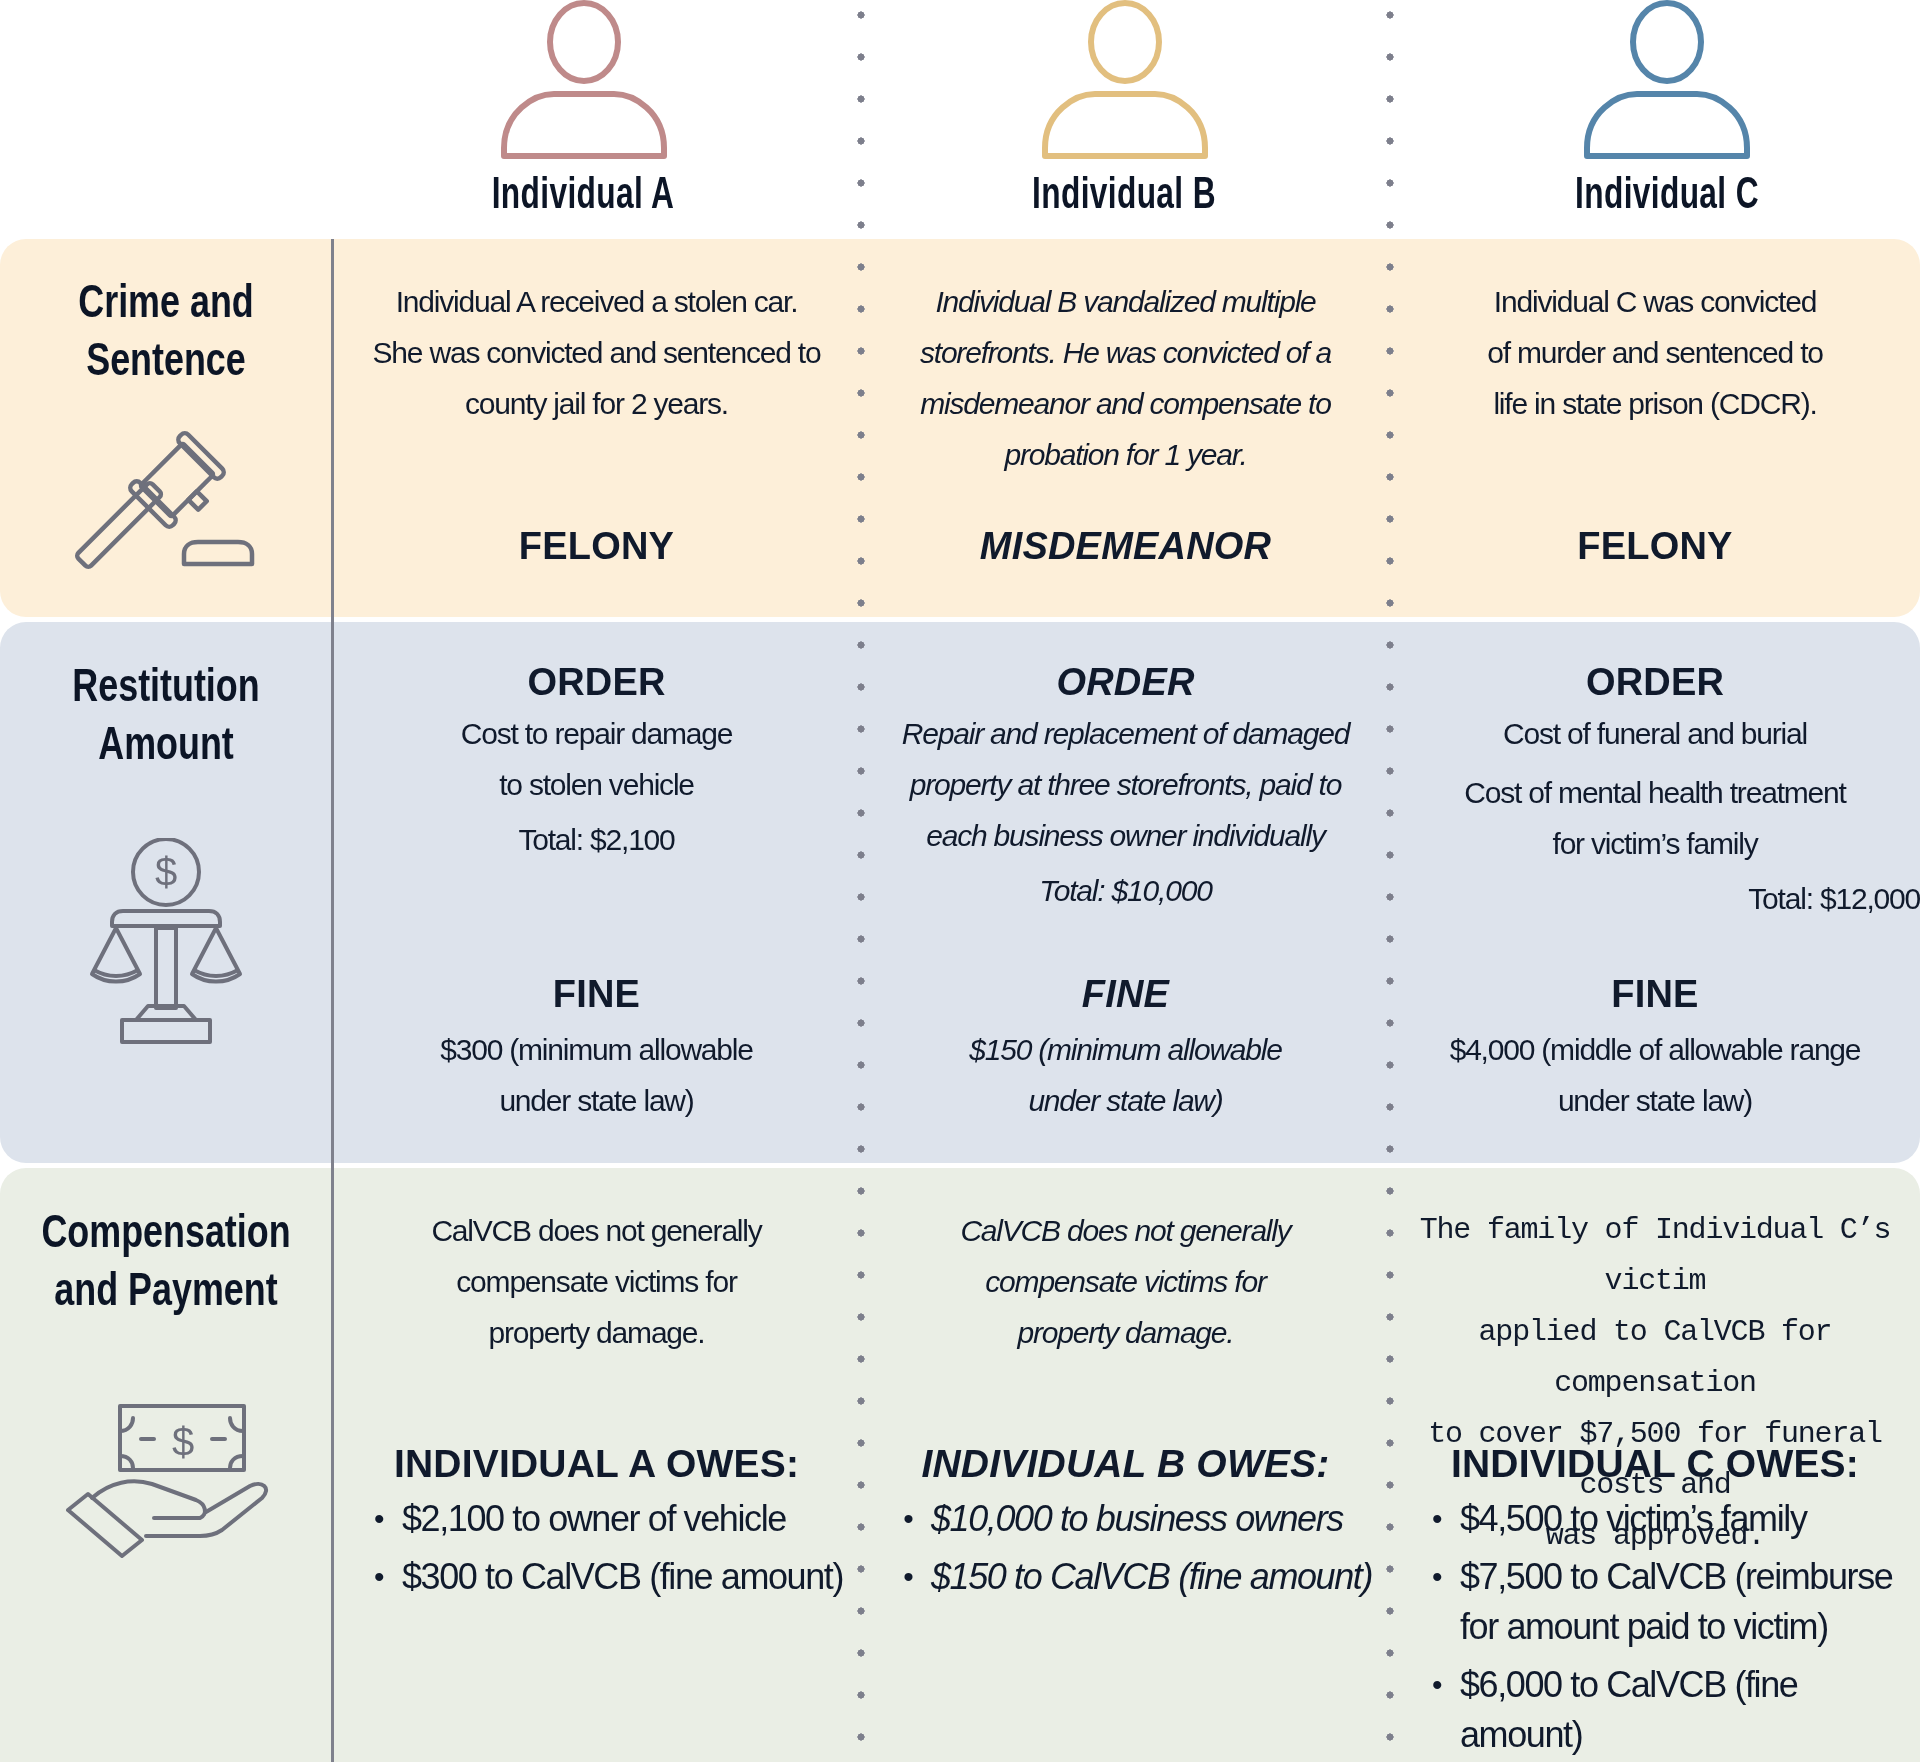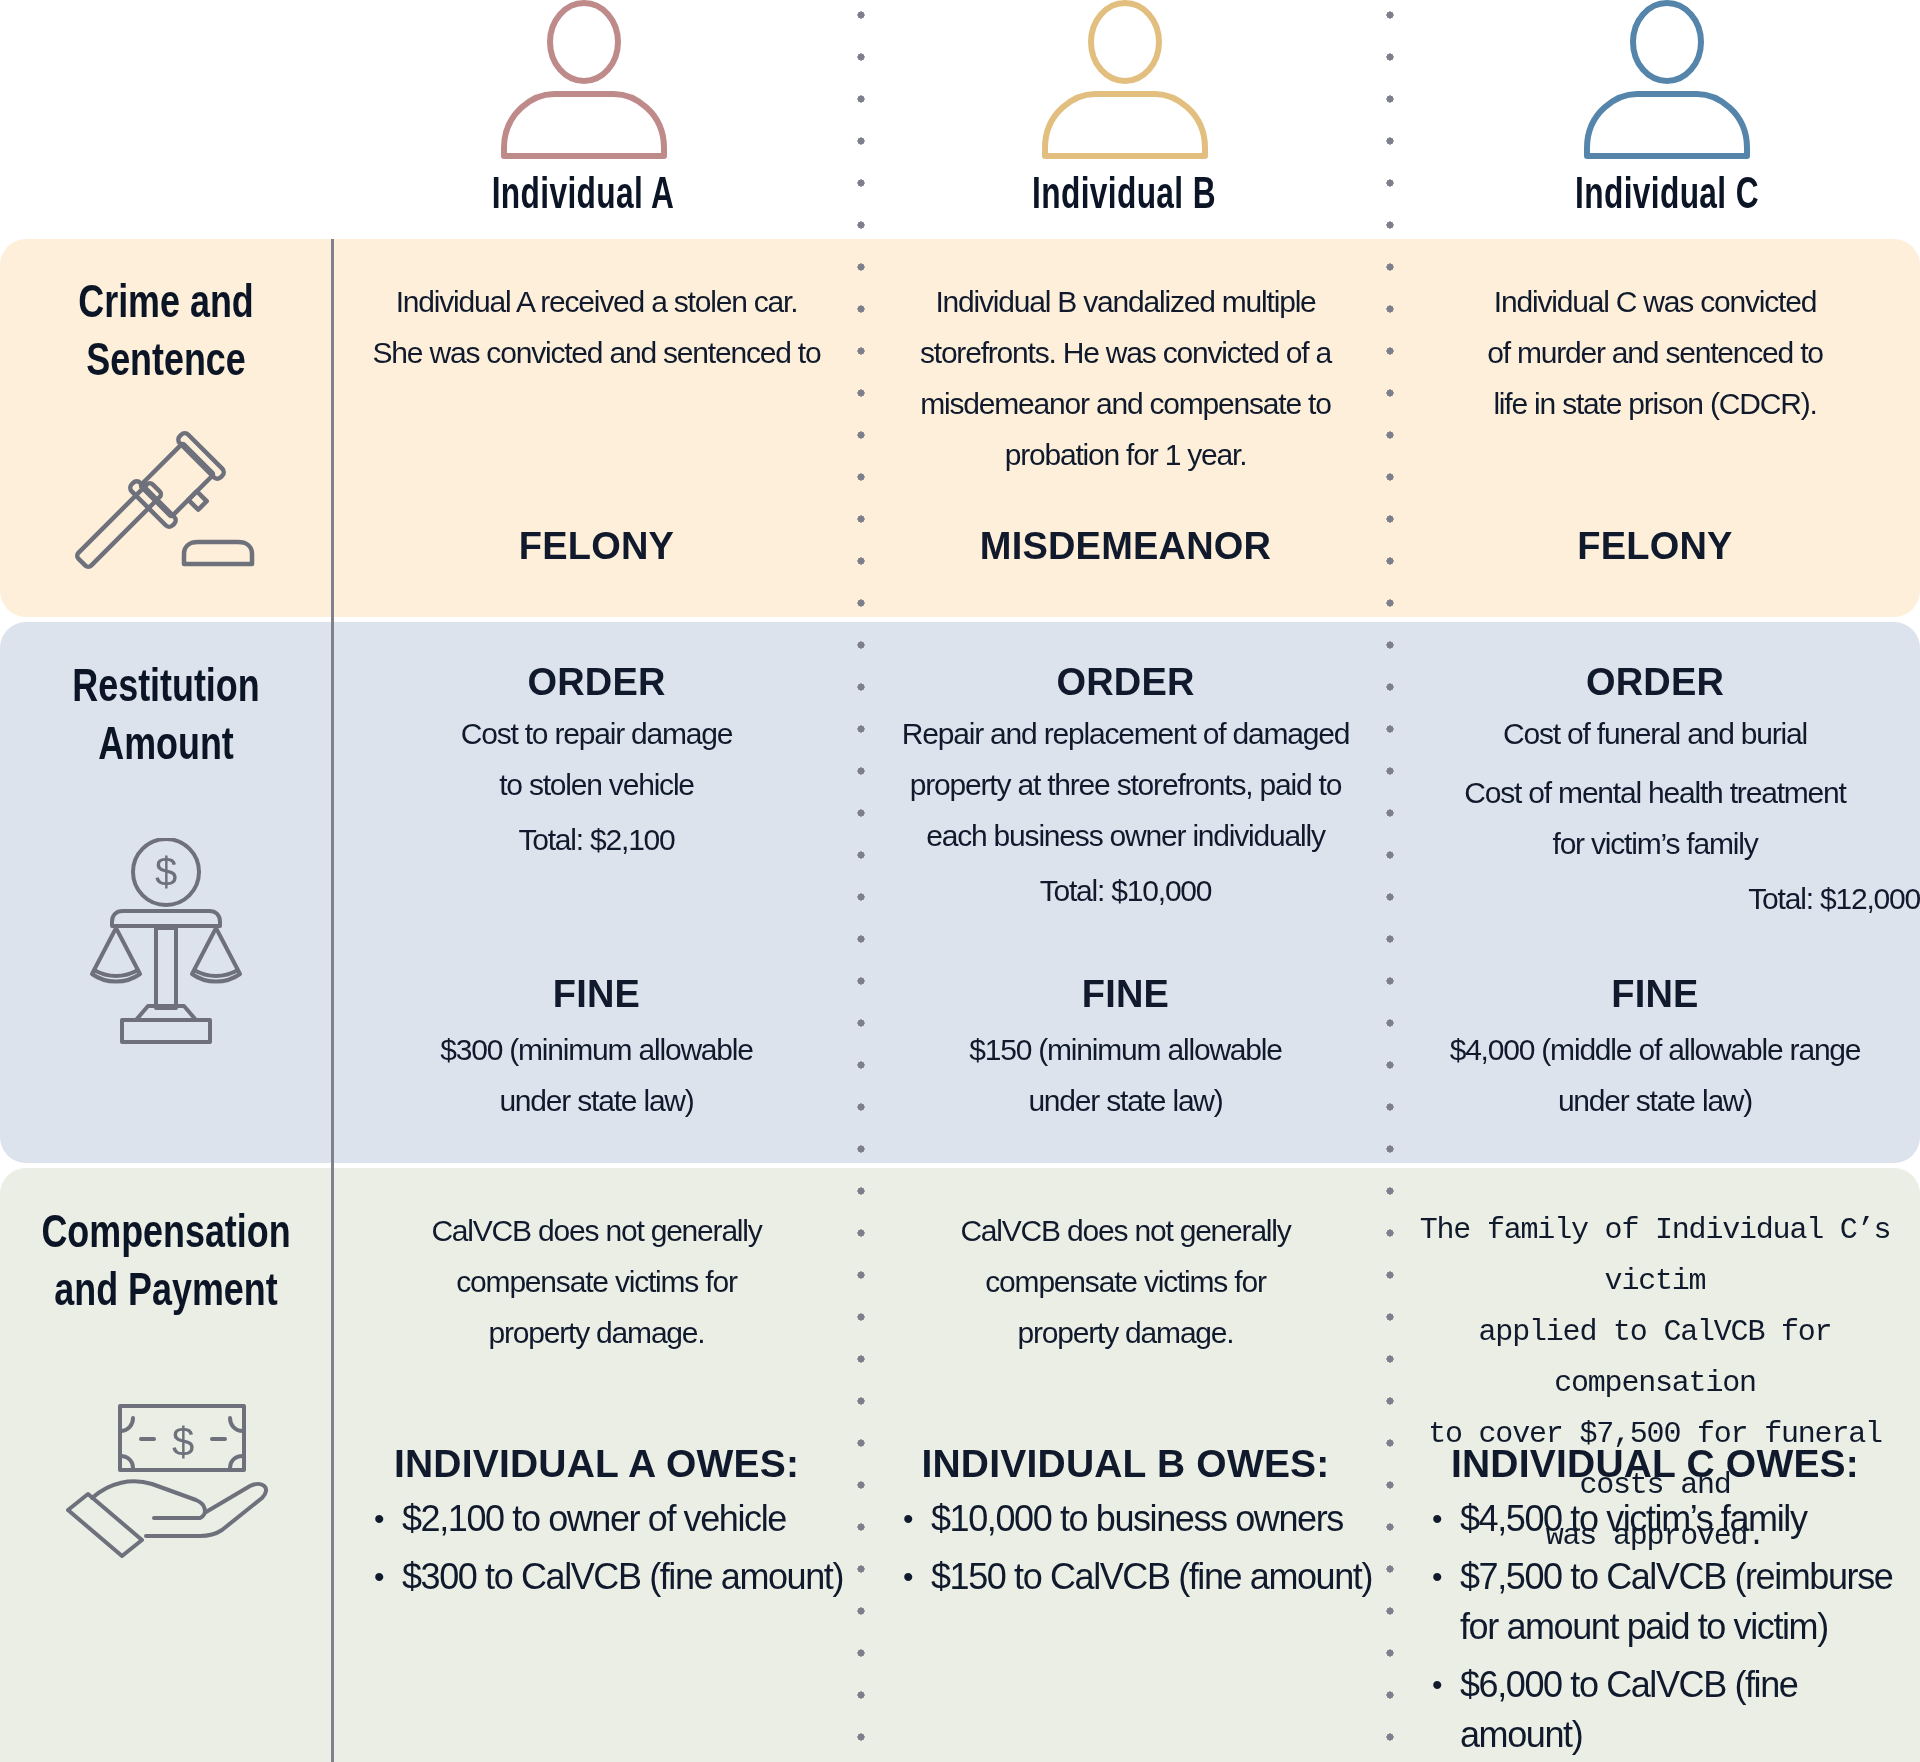--- a/index.html
+++ b/index.html
@@ -30,21 +30,21 @@
 
   .cell { position: absolute; text-align: center; font-family: "Liberation Sans", sans-serif;
           color: #101a2c; }
   .cell .t { font-size: 30px; line-height: 51px; letter-spacing: -1.2px; }
   .h { font-weight: 700; font-size: 38px; line-height: 48px; letter-spacing: 0.2px; }
   .big { font-size: 38px; line-height: 50px; }
   ul.owes { list-style: none; margin: 0; padding: 0; text-align: left; }
   ul.owes li { font-size: 36px; line-height: 50px; letter-spacing: -1.4px; position: relative; padding-left: 30px; }
   ul.owes li::before { content: "\2022"; position: absolute; left: 2px; top: 0; font-size: 30px; }
   .colA { left: 332px; width: 529px; }
-  .colB { left: 861px; width: 529px; }
+  .colB { left: 861px; width: 529px; font-style: italic; }
   .colC { left: 1390px; width: 530px; }
 </style>
 </head>
 <body>
 
 <div class="row-bg row1"></div>
 <div class="row-bg row2"></div>
 <div class="row-bg row3"></div>
 
 <div class="vline"></div>
@@ -90,20 +90,21 @@
     </g>
 
     <path d="M112,142 L112,132 C112,124 118,120 126,120 L166,120 C174,120 180,124 180,132 L180,142 Z"></path>
   </g>
 </svg>
 
 <div class="cell colA" style="top:276px;">
   <div class="t">
     <div>Individual A received a stolen car.</div>
     <div>She was convicted and sentenced to</div>
+    <div>county jail for 2 years.</div>
   </div>
 </div>
 <div class="cell colA h" style="top:522px;">FELONY</div>
 
 <div class="cell colB" style="top:276px;">
   <div class="t">
     <div>Individual B vandalized multiple</div>
     <div>storefronts. He was convicted of a</div>
     <div>misdemeanor and compensate to</div>
     <div>probation for 1 year.</div>

